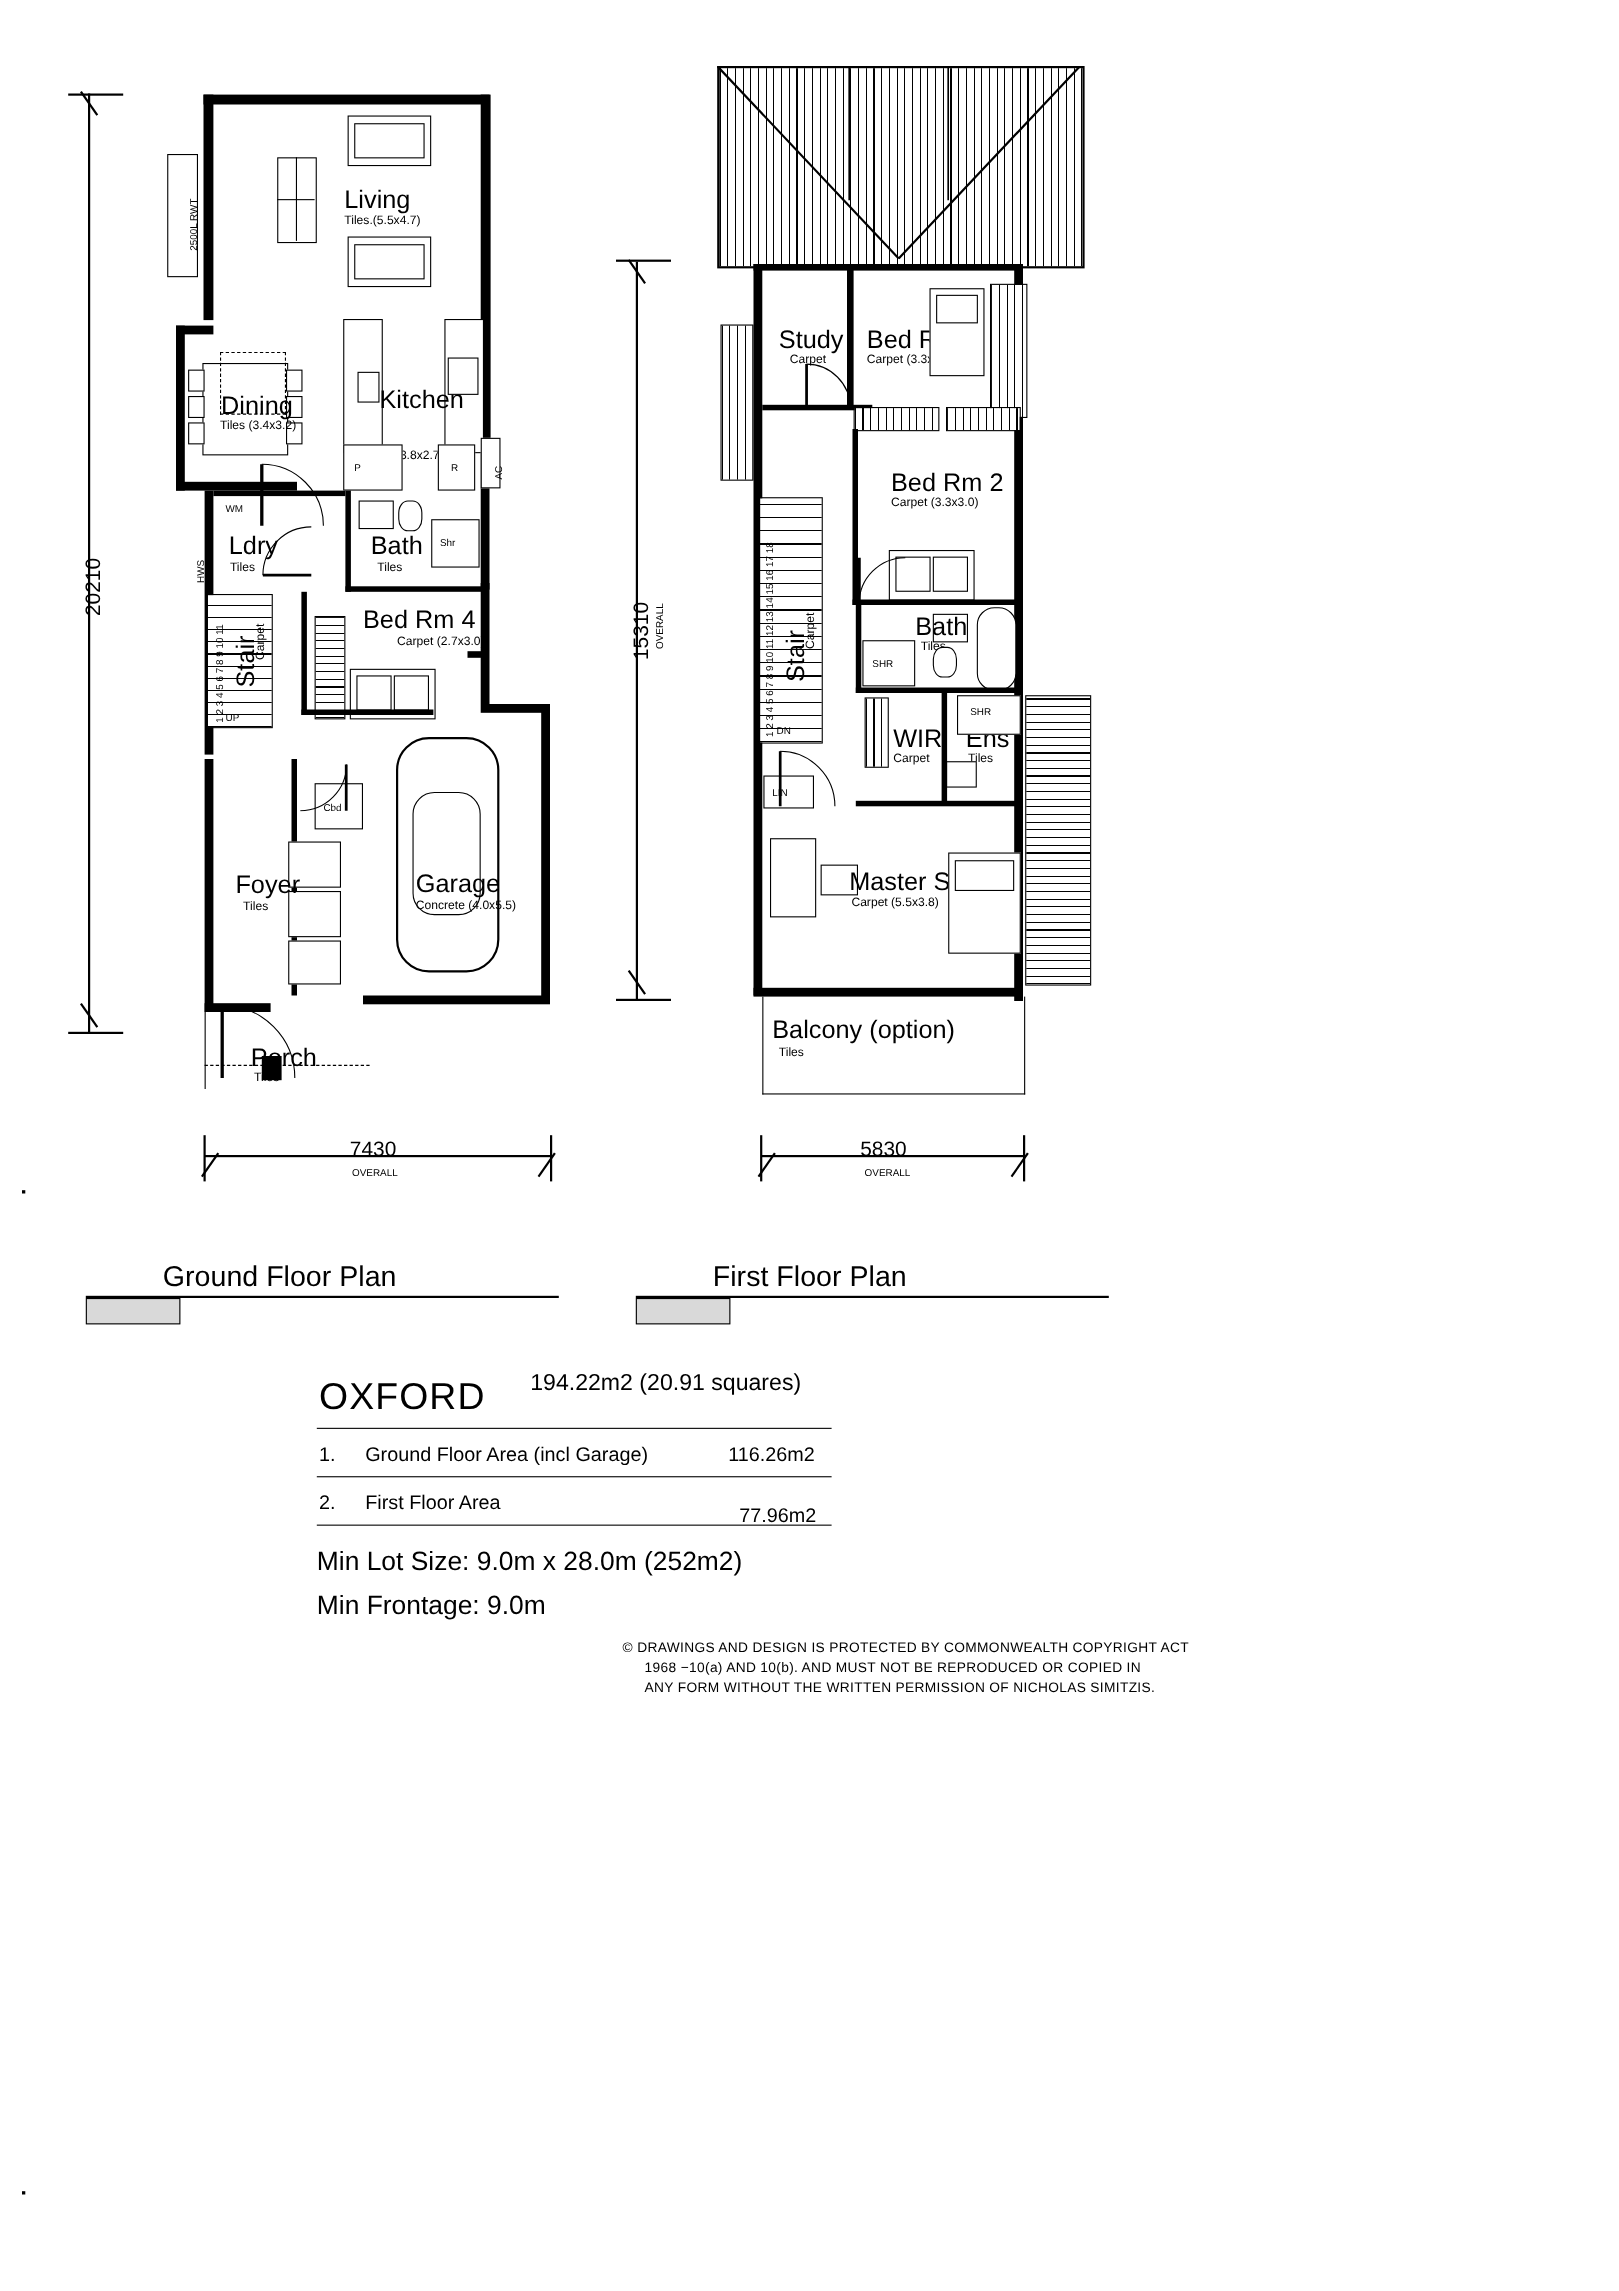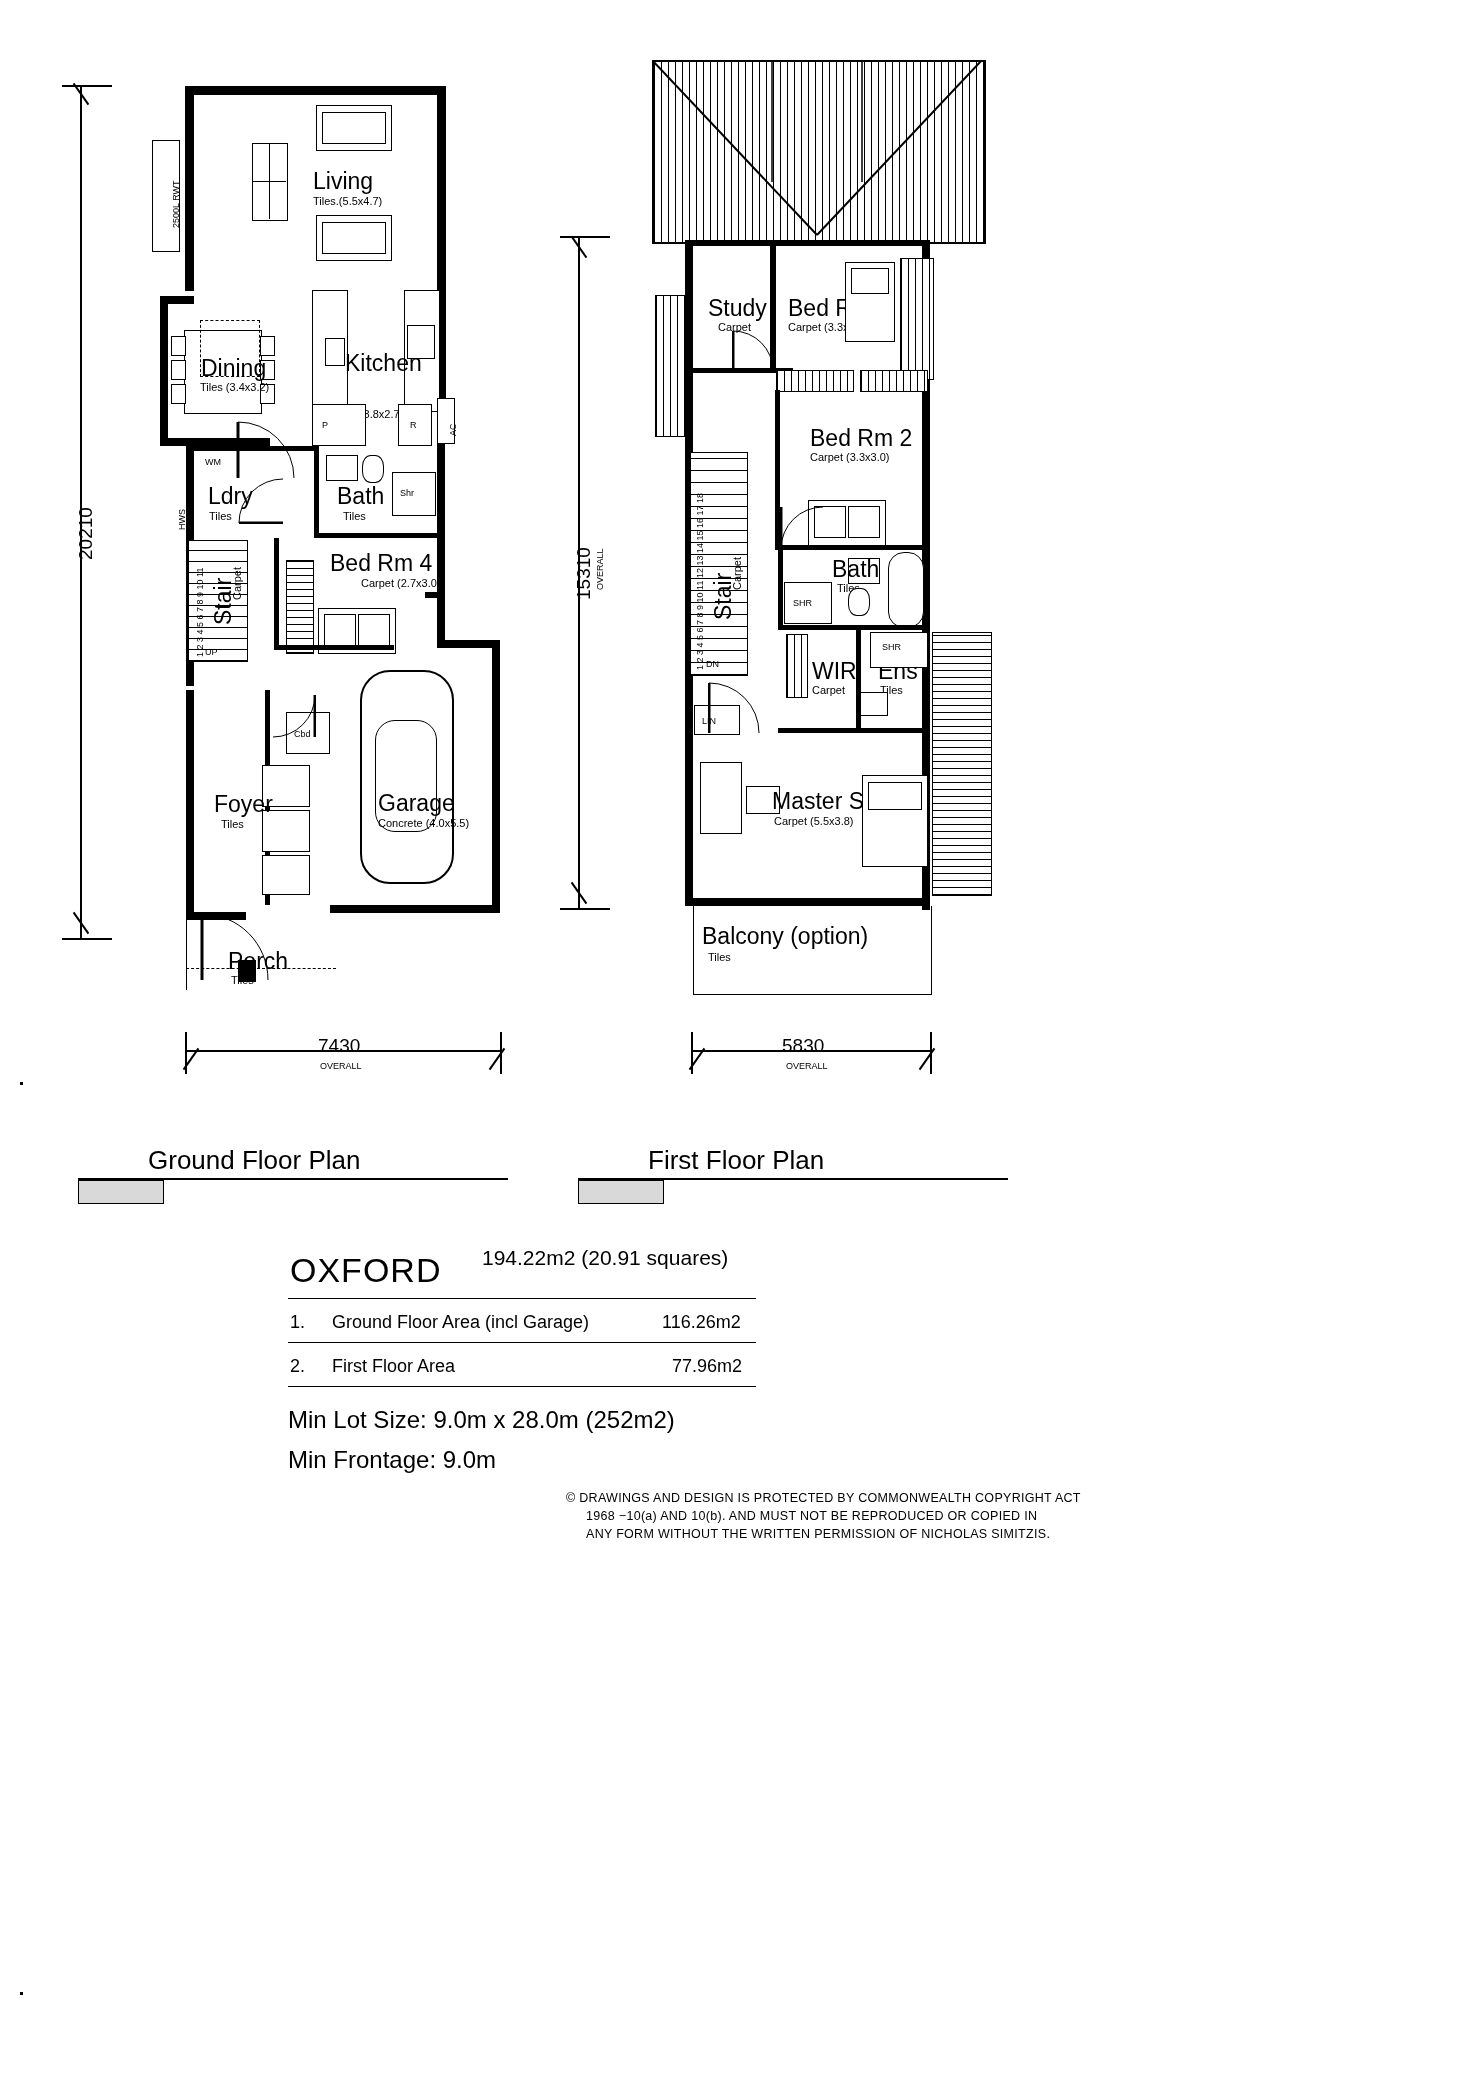--- a/index.html
+++ b/index.html
@@ -297,21 +297,21 @@
     <div class="legend-title" style="left:290px;top:31px;">OXFORD</div>
     <div class="legend-sub" style="left:482px;top:26px;">194.22m2  (20.91 squares)</div>
 
     <div class="fline" style="left:288px;top:78px;width:468px;"></div>
     <div class="spec-row" style="left:290px;top:92px;">1.</div>
     <div class="spec-row" style="left:332px;top:92px;">Ground  Floor  Area  (incl  Garage)</div>
     <div class="spec-row" style="left:662px;top:92px;">116.26m2</div>
     <div class="fline" style="left:288px;top:122px;width:468px;"></div>
     <div class="spec-row" style="left:290px;top:136px;">2.</div>
     <div class="spec-row" style="left:332px;top:136px;">First  Floor  Area</div>
-    <div class="spec-row" style="left:672px;top:136px;">77.96m2</div>
+    <div class="spec-row" style="left:672px;top:148px;">77.96m2</div>
     <div class="fline" style="left:288px;top:166px;width:468px;"></div>
 
     <div class="legend-sub" style="left:288px;top:186px;font-size:24px;">Min Lot Size: 9.0m x 28.0m (252m2)</div>
     <div class="legend-sub" style="left:288px;top:226px;font-size:24px;">Min Frontage: 9.0m</div>
 
     <div class="footer" style="left:566px;top:270px;">© DRAWINGS AND DESIGN   IS PROTECTED BY COMMONWEALTH COPYRIGHT ACT</div>
     <div class="footer" style="left:586px;top:288px;">1968 −10(a) AND 10(b).   AND MUST NOT BE REPRODUCED OR COPIED IN</div>
     <div class="footer" style="left:586px;top:306px;">ANY FORM WITHOUT THE WRITTEN PERMISSION OF NICHOLAS SIMITZIS.</div>
   </div>
 

